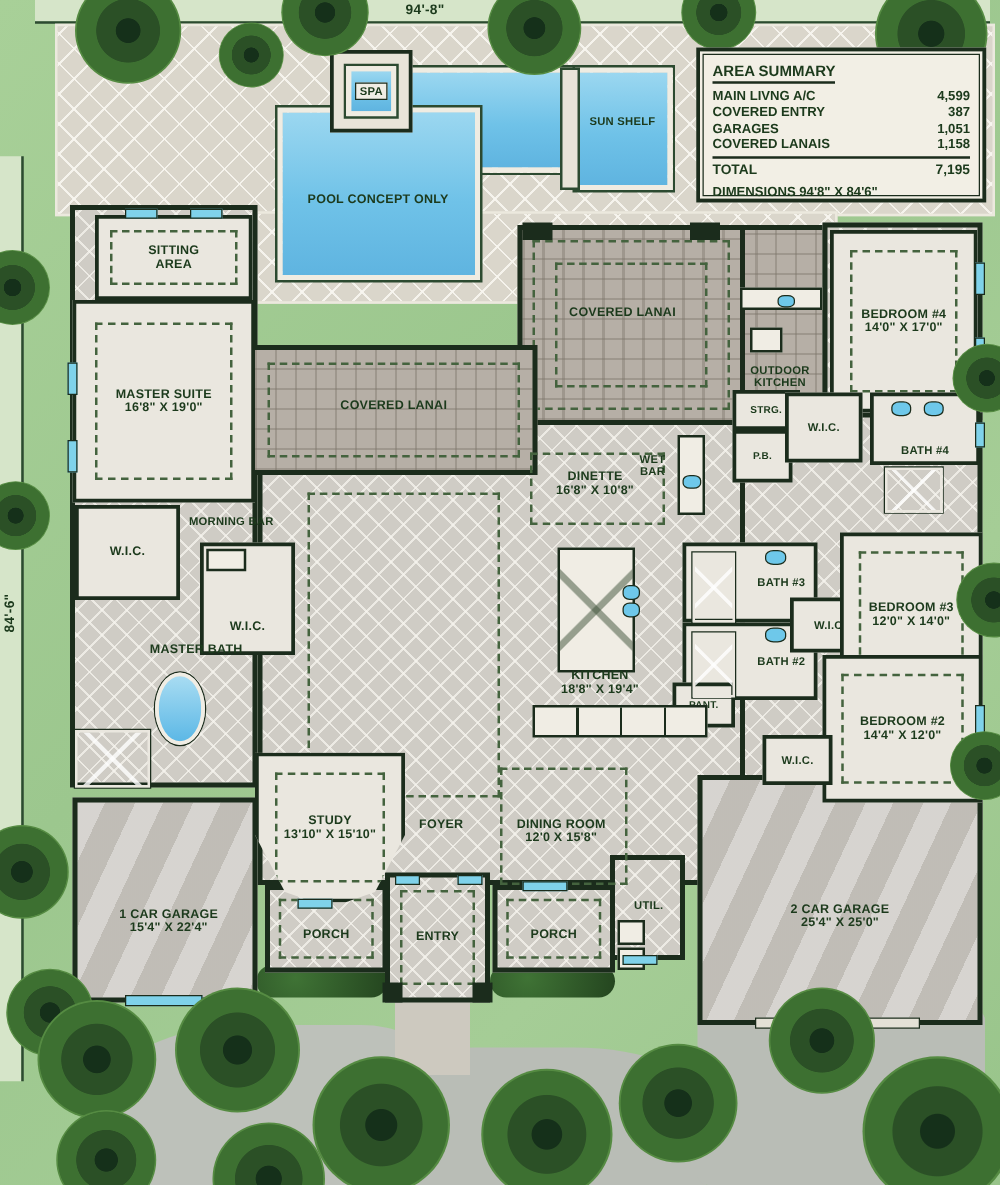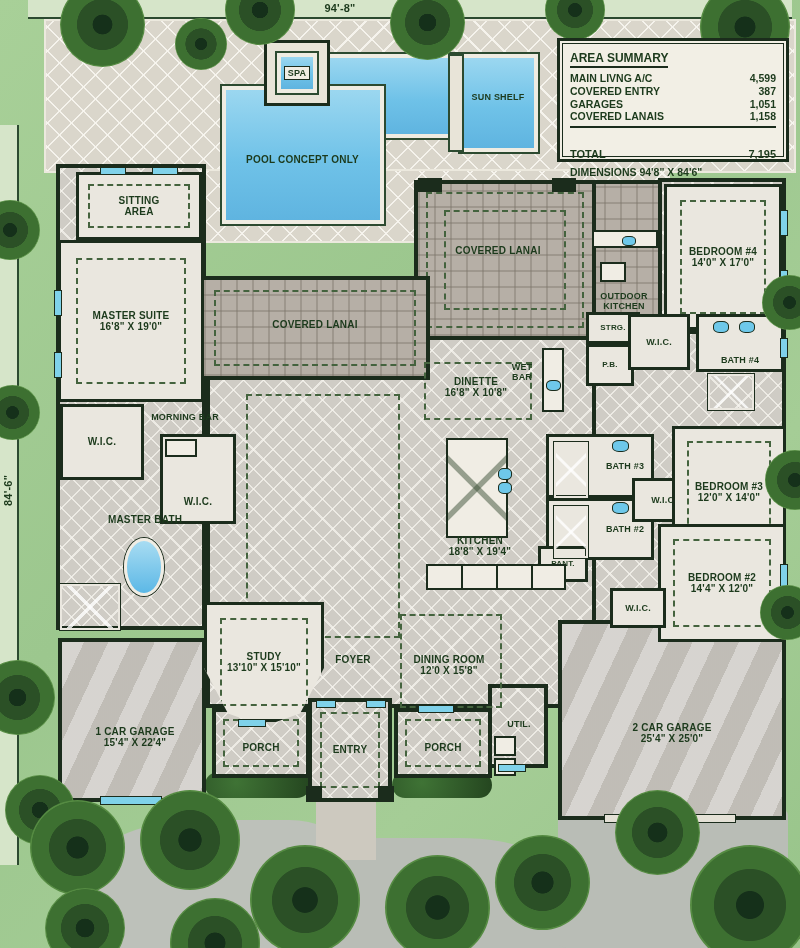--- a/index.html
+++ b/index.html
@@ -42,21 +42,21 @@
   .sink{position:absolute;background:#6ec8ea;border:1px solid #1b2c1c;border-radius:40%;z-index:7;}
   .hedge{position:absolute;background:radial-gradient(circle at 30% 40%,#3f7335,#24451f);border-radius:14px;z-index:2;}
   .drive{position:absolute;z-index:1;}
   .vtext{writing-mode:vertical-rl;transform:rotate(180deg);}
   #summary{position:absolute;left:557px;top:38px;width:232px;height:124px;background:#f2efe5;
         border:3px solid #1b2c1c;box-shadow:inset 0 0 0 2px #f2efe5,inset 0 0 0 3px #1b2c1c;
         box-sizing:border-box;padding:7px 10px 4px 10px;z-index:8;}
   #summary .ttl{font-size:12px;border-bottom:2px solid #1b2c1c;display:inline-block;padding-bottom:1px;margin-bottom:4px;}
   #summary .row{display:flex;justify-content:space-between;font-size:10.5px;line-height:1.22;}
   #summary .total-row{display:flex;justify-content:space-between;font-size:11px;border-top:2px solid #1b2c1c;
-        margin-top:3px;padding-top:20px;}
+        margin-top:3px;padding-top:3px;}
   #summary .dimnote{font-size:10.5px;margin-top:6px;}
 </style>
 </head>
 <body>
 
 <div id="plan">
 
   <div class="abs" style="left:28px;top:0;width:764px;height:17px;background:#d6e5c9;"></div>
   <div class="abs" style="left:28px;top:17px;width:764px;height:2px;background:#2c4a30;"></div>
   <div class="abs" style="left:0;top:125px;width:17px;height:740px;background:#d6e5c9;"></div>
@@ -129,21 +129,21 @@
   <div class="room" style="left:60px;top:404px;width:84px;height:76px;z-index:5;">
     <div class="lbl s10"><span>W.I.C.</span></div>
   </div>
   <div class="flabel s9" style="left:148px;top:404px;width:74px;height:26px;">
       <span>MORNING BAR</span>
     </div>
   <div class="room" style="left:160px;top:434px;width:76px;height:90px;z-index:5;align-items:flex-end;padding-bottom:14px;">
     <div class="fixture" style="left:2px;top:2px;width:32px;height:18px;"></div>
     <div class="lbl s10"><span>W.I.C.</span></div>
   </div>
-  <div class="flabel s10" style="left:104px;top:506px;width:82px;height:28px;">
+  <div class="flabel s10" style="left:116px;top:506px;width:82px;height:28px;">
       <span>MASTER BATH</span>
     </div>
   <div class="abs" style="left:124px;top:538px;width:34px;height:52px;border-radius:50%;background:linear-gradient(180deg,#a8dcf2,#5cb8e6);border:3px solid #f0ede4;box-shadow:0 0 0 1px #1b2c1c;z-index:6;"></div>
   <div class="shower" style="left:60px;top:584px;width:56px;height:42px;"></div>
 
   <div class="tray" style="left:246px;top:394px;width:150px;height:240px;z-index:5;"></div>
   <div class="flabel s10" style="left:230px;top:316px;width:170px;height:18px;">
       <span>COVERED LANAI</span>
     </div>
   <div class="flabel s10" style="left:452px;top:236px;width:92px;height:30px;">

